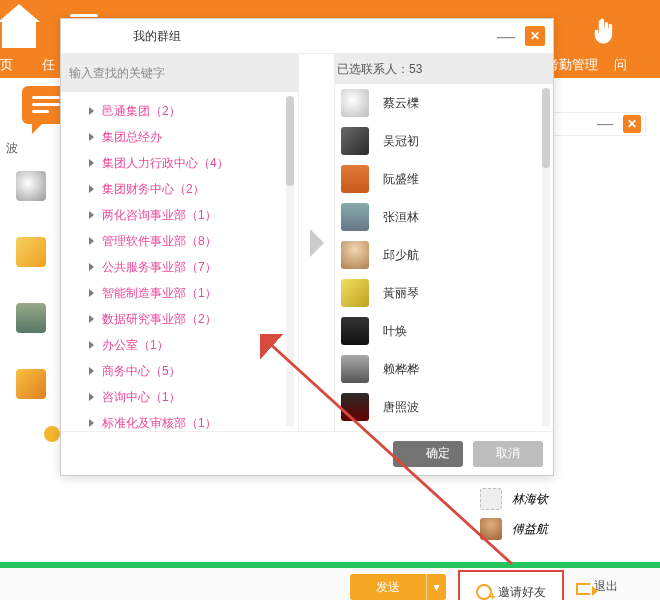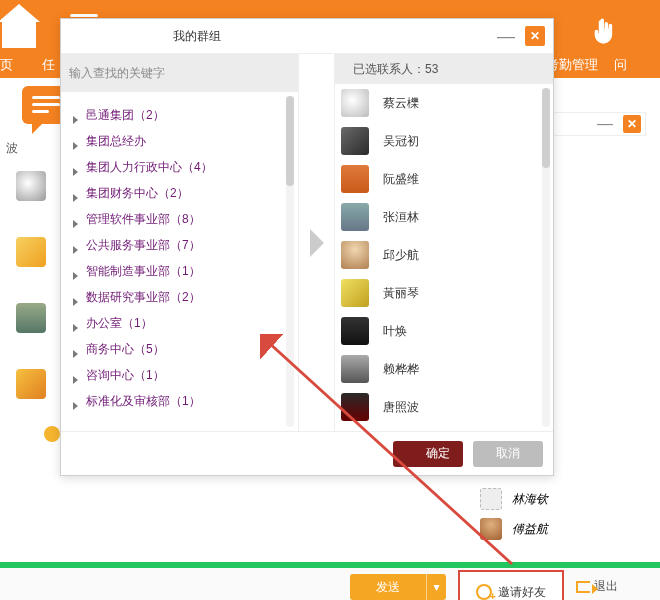--- a/index.html
+++ b/index.html
@@ -61,21 +61,21 @@
   .left-label { color:#555; font-size:12px; }
   .left-av { width:30px; height:30px; border-radius:4px; margin:8px 0 2px 16px; }
 
   
   .dialog {
     position:absolute; left:60px; top:18px; width:494px; height:458px;
     background:#fff; border:1px solid #cfcfcf; box-shadow: 0 2px 10px rgba(0,0,0,0.15);
     display:flex; flex-direction:column;
   }
   .dialog-title {
-    height:34px; line-height:34px; padding-left:112px; font-size:13px; color:#333;
+    height:34px; line-height:34px; padding-left:72px; font-size:13px; color:#333;
     position:relative;
   }
   .dialog-title .min { position:absolute; right:38px; top:0; color:#888; font-size:18px; }
   .dialog-title .close-box {
     position:absolute; right:8px; top:7px; width:20px; height:20px; background:#f58220; color:#fff;
     text-align:center; line-height:20px; font-weight:bold; border-radius:2px;
   }
 
   .dialog-body { flex:1; display:flex; border-top:1px solid #eee; min-height:0; }
 
@@ -86,48 +86,48 @@
   }
   .search-bar input {
     width:100%; border:none; background:transparent; color:#333; outline:none;
   }
   .search-bar input::placeholder { color:#8a8a8a; }
   .tree-wrap { flex:1; overflow:hidden; position:relative; }
   .tree { position:absolute; inset:0 16px 0 0; overflow-y:auto; padding:6px 0; }
   .tree-scroll { position:absolute; right:4px; top:4px; bottom:4px; width:8px; background:#f3f3f3; border-radius:4px; }
   .tree-scroll .thumb { position:absolute; left:0; right:0; top:0; height:90px; background:#cfcfcf; border-radius:4px; }
   .tree-item {
-    display:flex; align-items:flex-end; height:26px; padding-left:12px; color:#701a75; cursor:pointer;
+    display:flex; align-items:center; height:26px; padding-left:28px; color:#ec4899; cursor:pointer;
   }
   .tree-item .arrow {
     width:0; height:0; border-top:4px solid transparent; border-bottom:4px solid transparent;
     border-left:5px solid #7a7a7a; margin-right:8px;
   }
 
   
   .dlg-mid { width:36px; display:flex; align-items:center; justify-content:center; border-right:1px solid #eee; }
   .big-chevron { width:0; height:0; border-top:14px solid transparent; border-bottom:14px solid transparent; border-left:14px solid #ccc; }
 
   
   .dlg-right { flex:1; display:flex; flex-direction:column; }
-  .sel-head { height:30px; line-height:30px; background:#ececec; padding-left:18px; color:#555; }
+  .sel-head { height:30px; line-height:30px; background:#ececec; padding-left:2px; color:#555; }
   .sel-list { flex:1; overflow:hidden; position:relative; }
   .sel-list-inner { position:absolute; inset:0 14px 0 0; overflow:hidden; }
   .sel-item { display:flex; align-items:center; height:38px; padding-left:6px; }
   .sel-av { width:28px; height:28px; border-radius:3px; margin-right:14px; flex:none; }
   .sel-name { color:#333; }
   .sel-scroll { position:absolute; right:3px; top:4px; bottom:4px; width:8px; background:#f3f3f3; border-radius:4px; }
   .sel-scroll .thumb { position:absolute; left:0; right:0; top:0; height:80px; background:#cfcfcf; border-radius:4px; }
 
   .dialog-footer {
     height:44px; display:flex; align-items:center; justify-content:flex-end;
     padding-right:10px; gap:10px; border-top:1px solid #eee;
   }
   .btn { width:70px; height:26px; border:none; border-radius:3px; cursor:pointer; color:#fff; }
-  .btn-ok { background:#7f1d1d;padding-left:20px; }
+  .btn-ok { background:#737373;padding-left:20px; }
   .btn-cancel { background:#bdbdbd; }
 
   
   .right-contacts { position:absolute; left:480px; top:484px; width:170px;font-style:italic; }
   .rc-item { display:flex; align-items:center; height:30px; }
   .rc-av { width:22px; height:22px; border-radius:3px; margin-right:10px; flex:none; }
 
   
   .bottombar {
     position:absolute; left:0; right:0; bottom:0; height:38px;
@@ -147,21 +147,21 @@
     border:2px solid #d94a3e; display:flex; align-items:center; justify-content:center;
     gap:6px; color:#444; cursor:pointer; background:#fff;
   }
   .invite-icon {
     width:16px; height:16px; border-radius:50%; border:2px solid #f5a623; position:relative;
   }
   .invite-icon::after {
     content:"+"; position:absolute; right:-6px; bottom:-4px; color:#f5a623; font-weight:bold; font-size:11px;
   }
   .logout {
-    position:absolute; left:576px; top:10px; display:flex; align-items:center; gap:4px; color:#555; cursor:pointer;
+    position:absolute; left:576px; top:10px; display:flex; align-items:flex-end; gap:4px; color:#555; cursor:pointer;
   }
   .logout-icon { width:14px; height:12px; border:2px solid #f5a623; border-right:none; position:relative; }
   .logout-icon::after {
     content:""; position:absolute; right:-8px; top:1px; width:0; height:0;
     border-top:5px solid transparent; border-bottom:5px solid transparent; border-left:6px solid #f5a623;
   }
 
   
   .annot-arrow {
     position:absolute; left:260px; top:334px; width:290px; height:240px; pointer-events:none;
@@ -258,20 +258,24 @@
           <div class="tree-item">
               <span class="arrow"></span>
               <span>集团人力行政中心（4）</span>
             </div>
           <div class="tree-item">
               <span class="arrow"></span>
               <span>集团财务中心（2）</span>
             </div>
           <div class="tree-item">
               <span class="arrow"></span>
+              <span>两化咨询事业部（1）</span>
+            </div>
+          <div class="tree-item">
+              <span class="arrow"></span>
               <span>管理软件事业部（8）</span>
             </div>
           <div class="tree-item">
               <span class="arrow"></span>
               <span>公共服务事业部（7）</span>
             </div>
           <div class="tree-item">
               <span class="arrow"></span>
               <span>智能制造事业部（1）</span>
             </div>

